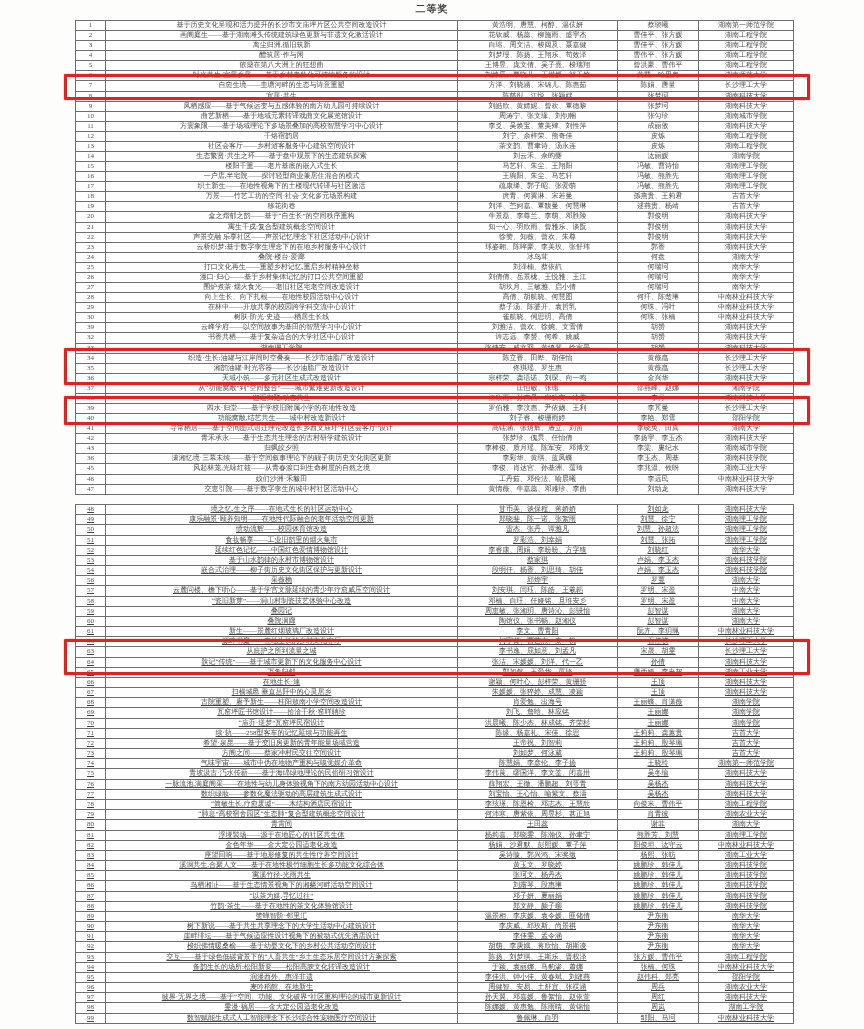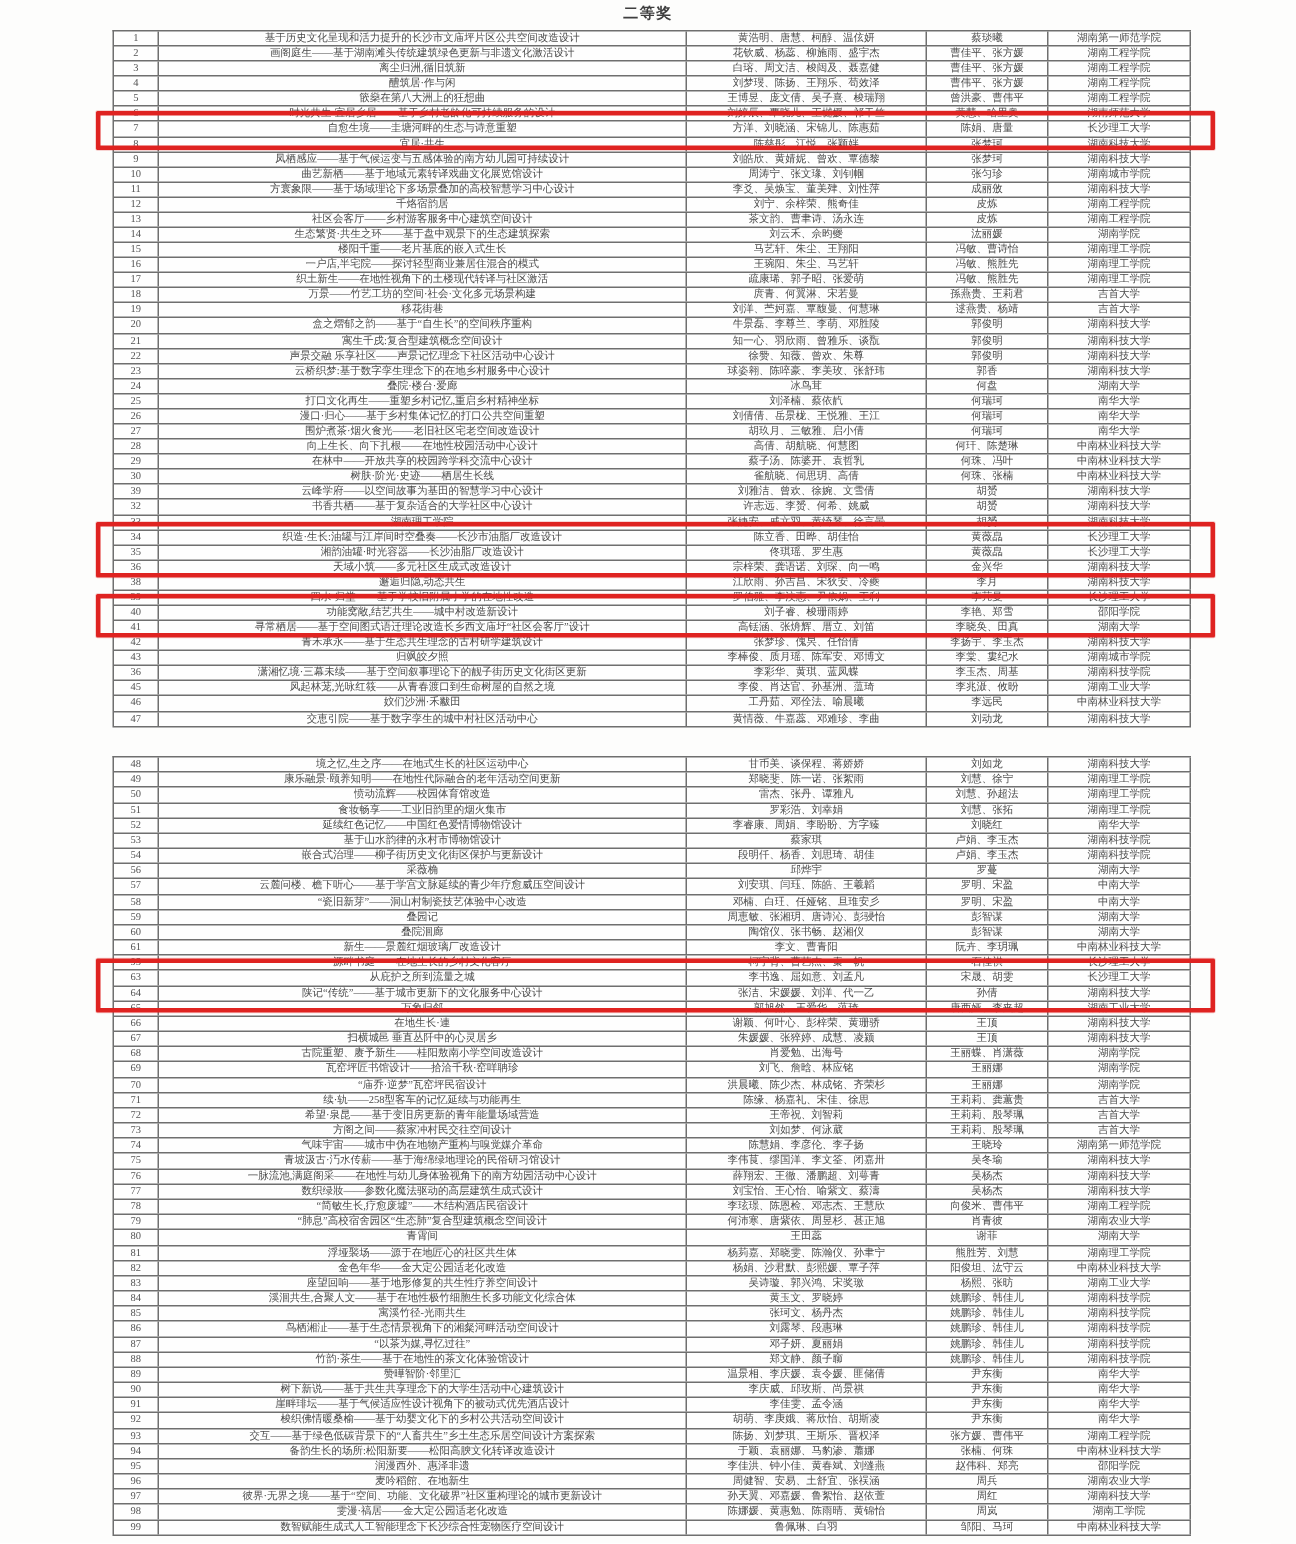--- a/index.html
+++ b/index.html
@@ -22,21 +22,21 @@
     background:#fefefe;
   }
   #block1{top:20px;}
   #block2{top:504px;}
   .trow{
     display:grid;
     grid-template-columns:30px 352px 160px 81px 95px;
     height:9.08px; 
     border-bottom:1px solid #6f6f6f;
   }
-  #block2 .trow{height:9.18px;}
+  #block2 .trow{height:9.18px;text-decoration:underline;}
   .tcell{
     border-right:1px solid #6f6f6f;
     font-size:7px;line-height:9px;
     text-align:center;
     white-space:nowrap;overflow:hidden;
     color:#4a4a4a;
   }
   .c-no{color:#555;}
   .hbox{
     position:absolute;
@@ -303,20 +303,27 @@
         <div class="tcell">长沙理工大学</div>
       </div>
       <div class="trow">
         <div class="tcell c-no">36</div>
         <div class="tcell">天域小筑——多元社区生成式改造设计</div>
         <div class="tcell">宗梓荣、龚语诺、刘琛、向一鸣</div>
         <div class="tcell">金兴华</div>
         <div class="tcell">湖南科技大学</div>
       </div>
       <div class="trow">
+        <div class="tcell c-no">37</div>
+        <div class="tcell">从“功能窝敞”到“空间整合”——城市繁难更新改造设计</div>
+        <div class="tcell">庄恒敏、张璁</div>
+        <div class="tcell">邵燕峰、赵娜</div>
+        <div class="tcell">湘南学院</div>
+      </div>
+      <div class="trow">
         <div class="tcell c-no">38</div>
         <div class="tcell">邂逅归隐,动态共生</div>
         <div class="tcell">江欣雨、孙吉昌、宋狄安、冷夔</div>
         <div class="tcell">李月</div>
         <div class="tcell">湖南科技大学</div>
       </div>
       <div class="trow">
         <div class="tcell c-no">39</div>
         <div class="tcell">四水·归堂——基于学校旧附属小学的在地性改造</div>
         <div class="tcell">罗伯雅、李汶惠、尹依娲、王利</div>

